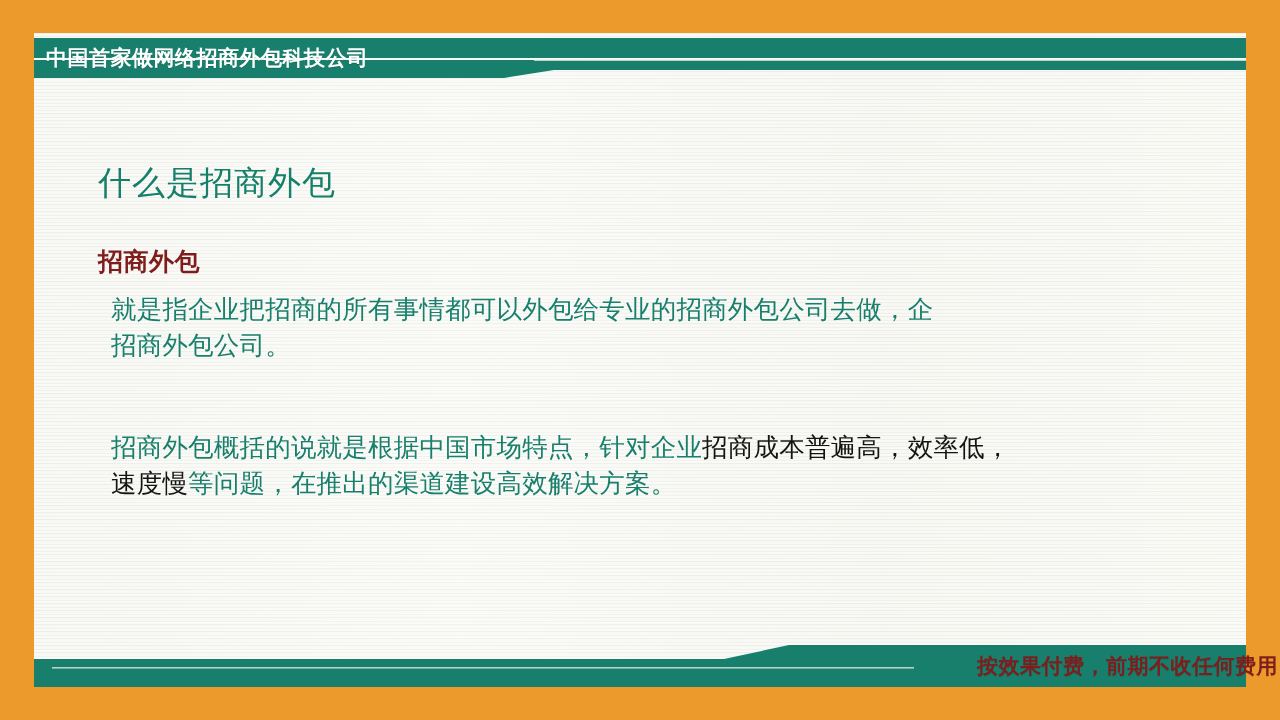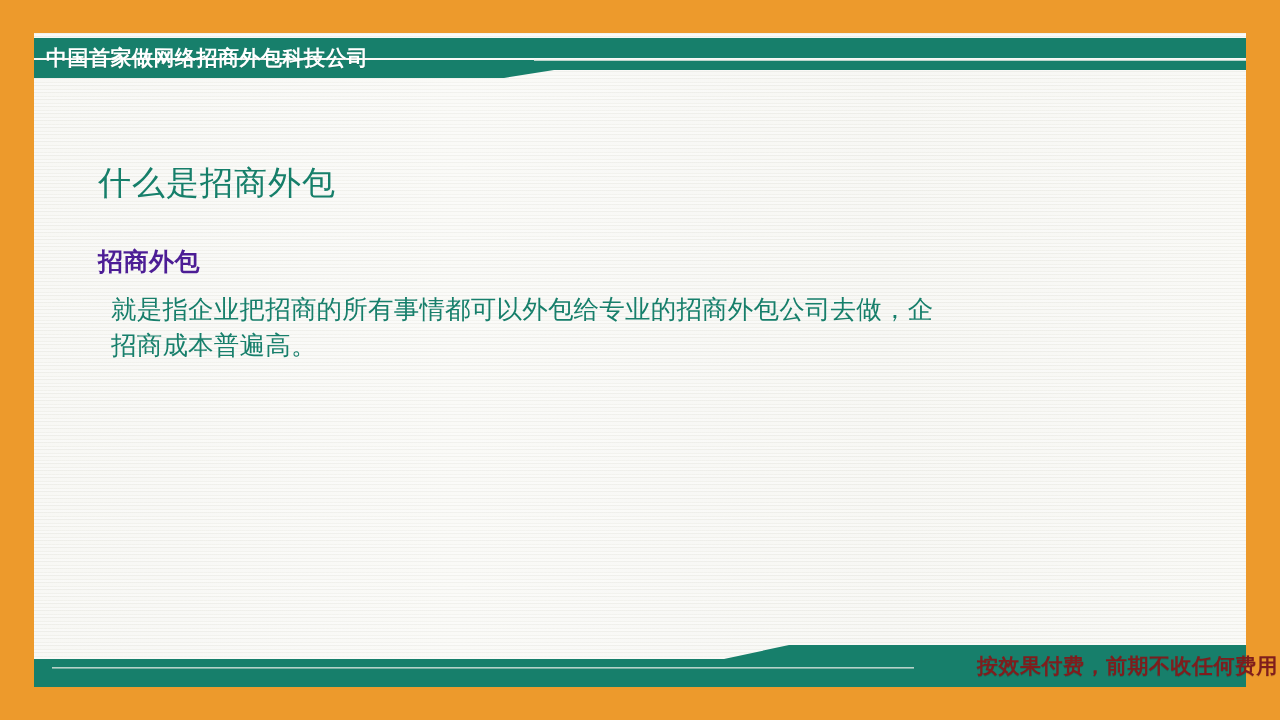--- a/index.html
+++ b/index.html
@@ -110,21 +110,21 @@
     color: #167F6A;
     font-size: 33px;
     font-weight: normal;
     letter-spacing: 1px;
     line-height: 46px;
     margin: 0 0 38px 0;
     white-space: nowrap;
   }
 
   .sub-head {
-    color: #4c1d95;
+    color: #7f1d1d;
     font-size: 25px;
     font-weight: bold;
     line-height: 34px;
     margin: 0 0 2px 0;
     letter-spacing: 0.5px;
   }
 
   .para {
     color: #177F6B;
     font-size: 25.5px;
@@ -172,21 +172,25 @@
   <div class="footer-text">按效果付费，前期不收任何费用</div>
 
   <div class="content">
 
     <h1 class="slide-title">什么是招商外包</h1>
 
     <div class="sub-head">招商外包</div>
 
     <div class="para">
       <span class="para-line">就是指企业把招商的所有事情都可以外包给专业的招商外包公司去做，企</span>
-      <span class="para-line">招商成本普遍高。</span>
+      <span class="para-line">招商外包公司。</span>
     </div>
 
     <div class="para-gap"></div>
 
+    <div class="para">
+      <span class="para-line"><span class="tx-green">招商外包概括的说就是根据中国市场特点，针对企业</span><span class="tx-dark">招商成本普遍高，效率低，</span></span>
+      <span class="para-line"><span class="tx-dark">速度慢</span><span class="tx-green">等问题，在推出的渠道建设高效解决方案。</span></span>
+    </div>
 
   </div>
 
 </div>
 
 </body></html>

